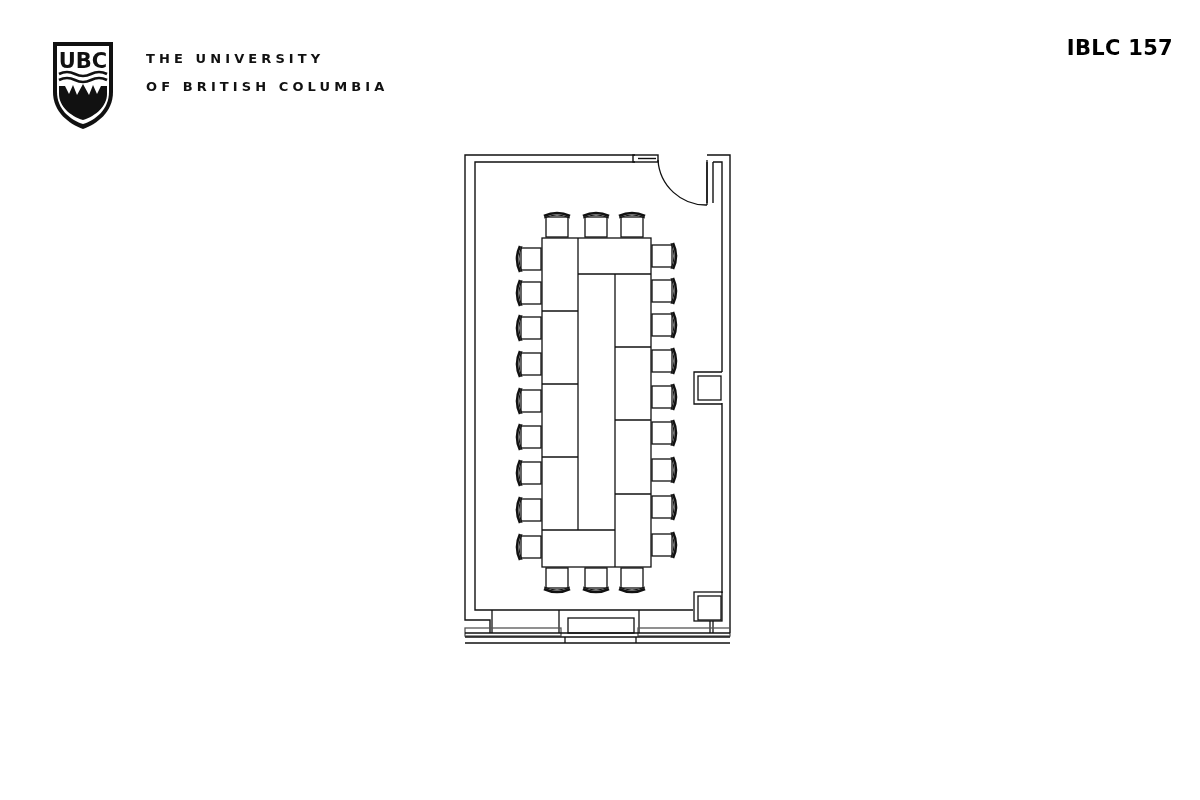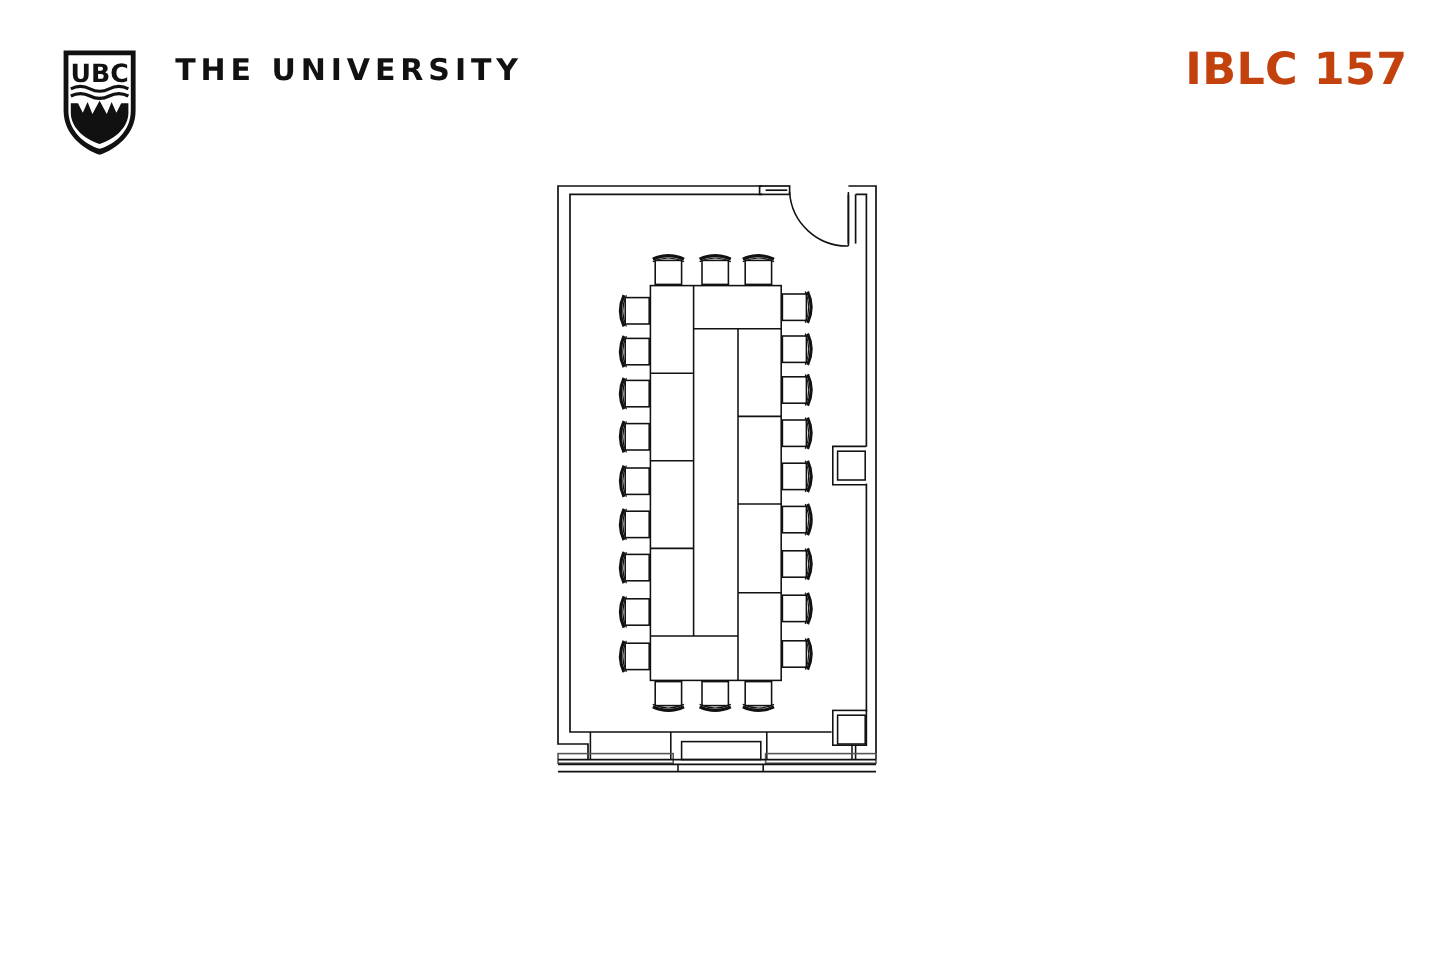--- a/index.html
+++ b/index.html
@@ -1,37 +1,38 @@
 <!DOCTYPE html>
 <html><head>
 <meta charset="utf-8">
 <style>
   html, body { margin: 0; padding: 0; background: #ffffff; }
   body { width: 1200px; height: 800px; position: relative; overflow: hidden; font-family: "DejaVu Sans", "Liberation Sans", sans-serif; }
   .header { position: absolute; left: 13px; top: 0; width: 1200px; height: 140px; }
   .logo { position: absolute; left: 38px; top: 40px; width: 64px; height: 90px; }
-  .uni-name { position: absolute; left: 133px; top: 45px; color: #111; font-weight: bold; font-size: 25px; letter-spacing: 4.1px; line-height: 28px; }
+  .uni-name { position: absolute; left: 133px; top: 45px; color: #111; font-weight: bold; font-size: 13px; letter-spacing: 4.1px; line-height: 28px; }
   .uni-name div { white-space: nowrap; }
-  .room-label { position: absolute; right: 40px; top: 36px; font-size: 37px; font-weight: bold; color: #c2410c; letter-spacing: 0.3px; font-family: "DejaVu Sans", sans-serif; }
+  .room-label { position: absolute; right: 40px; top: 36px; font-size: 21px; font-weight: bold; color: #000000; letter-spacing: 0.3px; font-family: "DejaVu Sans", sans-serif; }
   .plan { position: absolute; left: 0; top: 0; width: 1200px; height: 800px; }
 </style>
 </head>
 <body>
 
 <div class="header">
   <svg class="logo" viewBox="0 0 64 90" width="64" height="90">
     <path d="M2 2 H62 V52 C62 72 46 84 32 89 C18 84 2 72 2 52 Z" fill="#111"></path>
     <path d="M6 6 H58 V52 C58 69 45 80 32 84 C19 80 6 69 6 52 Z" fill="#fff"></path>
     <text x="32" y="28" text-anchor="middle" font-family="DejaVu Sans, sans-serif" font-weight="bold" font-size="21" fill="#111">UBC</text>
     <path d="M8 34 Q16 30 24 34 T40 34 T56 34" stroke="#111" stroke-width="2.6" fill="none"></path>
     <path d="M8 40 Q16 36 24 40 T40 40 T56 40" stroke="#111" stroke-width="2.6" fill="none"></path>
     <path d="M8 46 L14 46 L18 54 L22 45 L26 55 L32 44 L38 55 L42 45 L46 54 L50 46 L56 46 L56 54 C56 66 45 76 32 80 C19 76 8 66 8 54 Z" fill="#111"></path>
   </svg>
   <div class="uni-name">
     <div>THE UNIVERSITY</div>
+    <div>OF BRITISH COLUMBIA</div>
   </div>
   <div class="room-label">IBLC 157</div>
 </div>
 
 <svg class="plan" viewBox="0 0 1200 800" width="1200" height="800">
   <defs>
     <g id="chair-up">
       <rect x="-11" y="-8" width="22" height="20" fill="#fff" stroke="#111" stroke-width="1.3"></rect>
       <path d="M-13 -9 Q0 -15 13 -9" stroke="#111" stroke-width="2.6" fill="none"></path>
       <path d="M-13 -7 Q0 -13 13 -7" stroke="#111" stroke-width="1" fill="none"></path>

